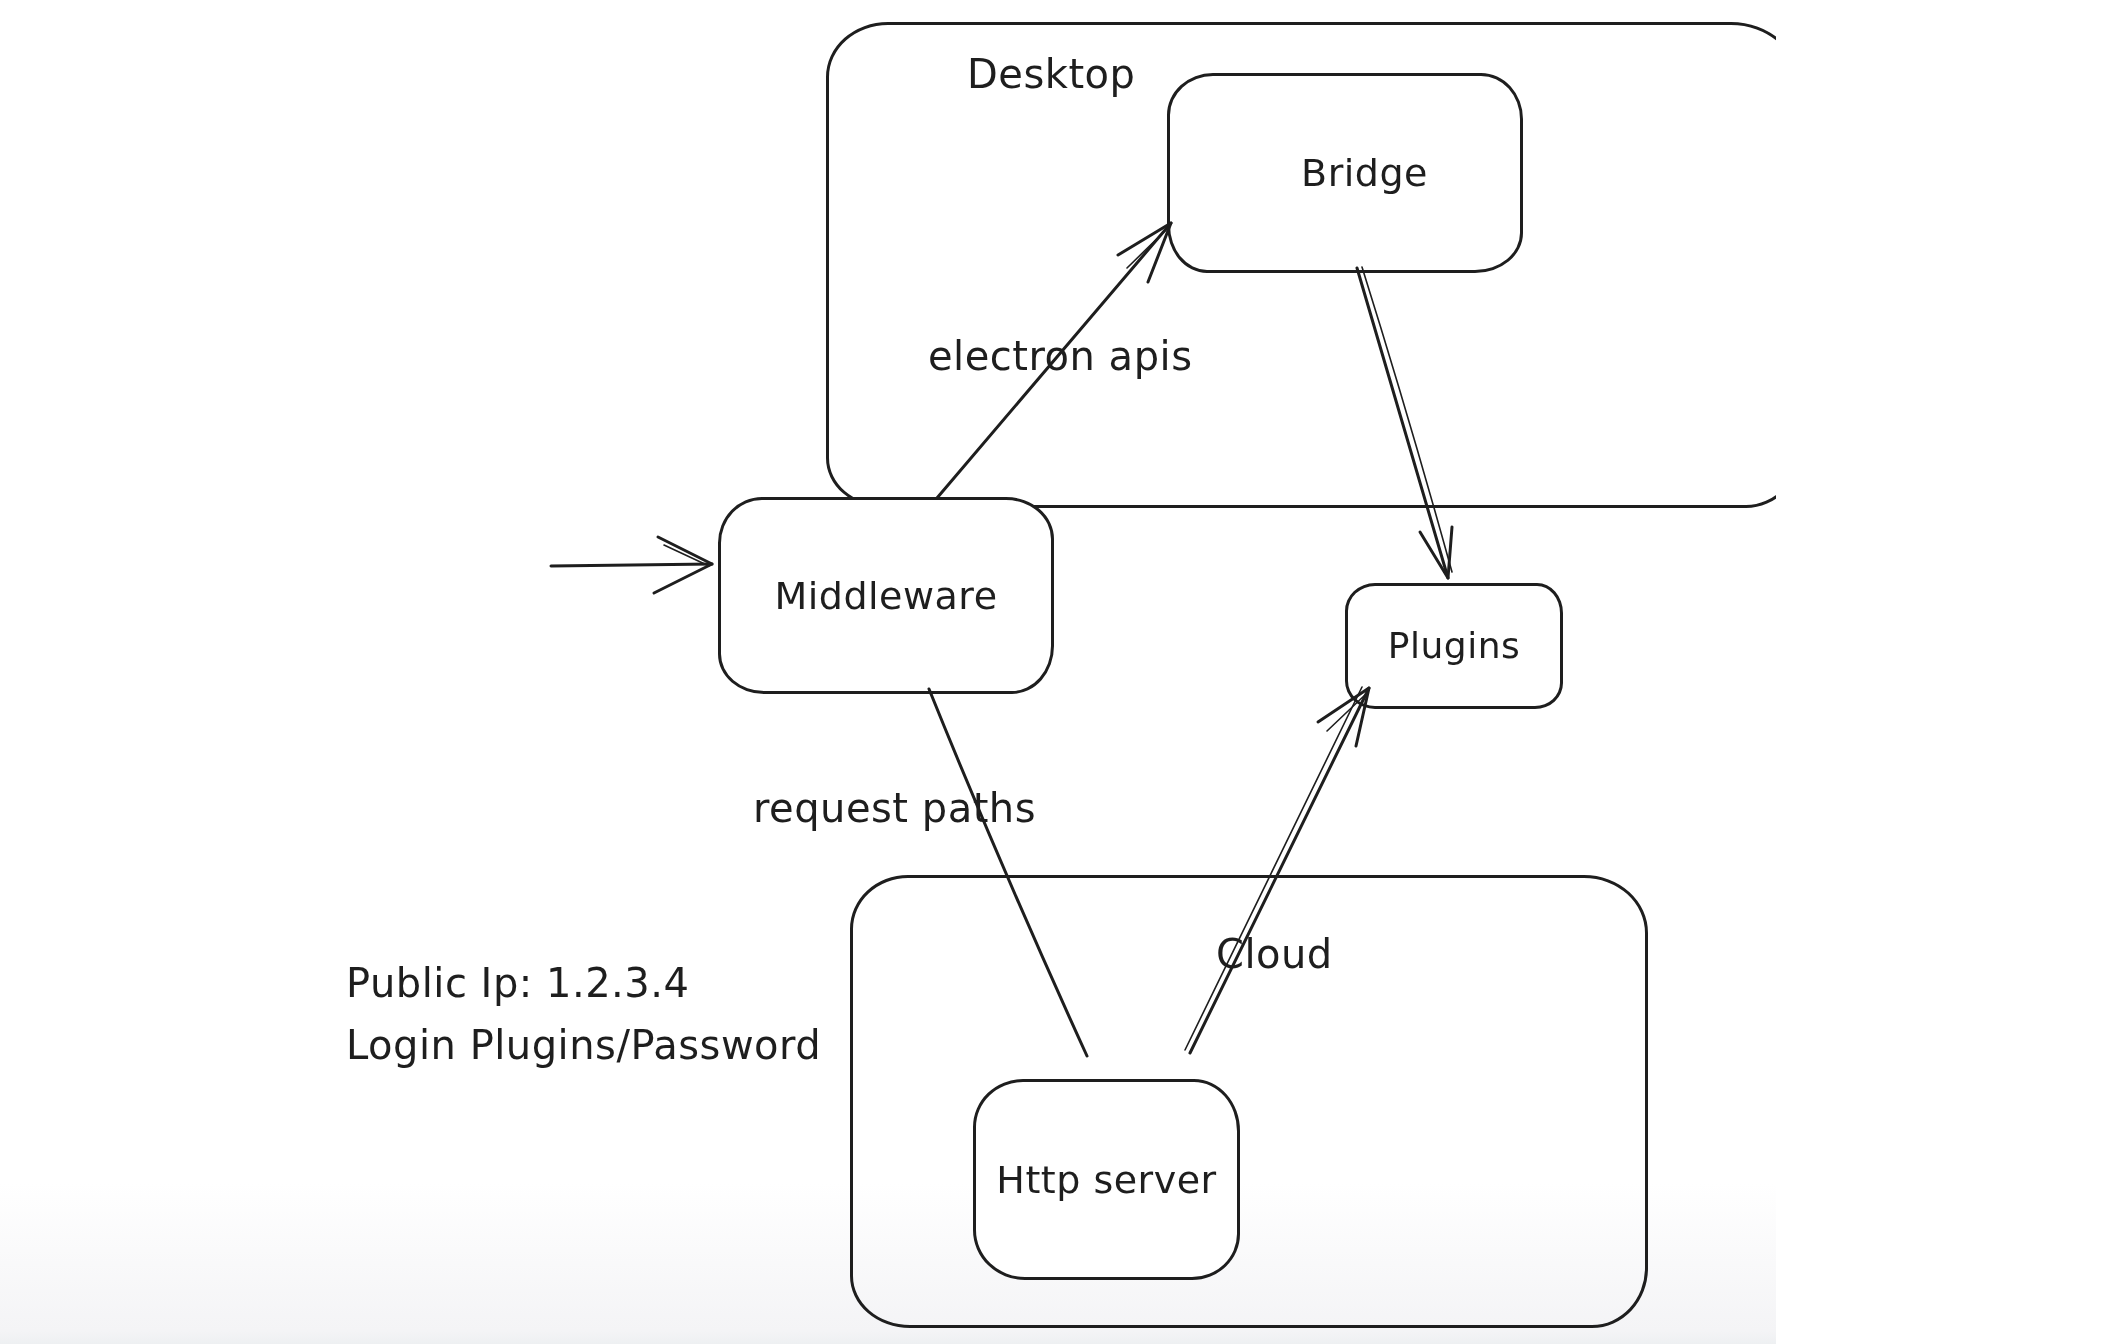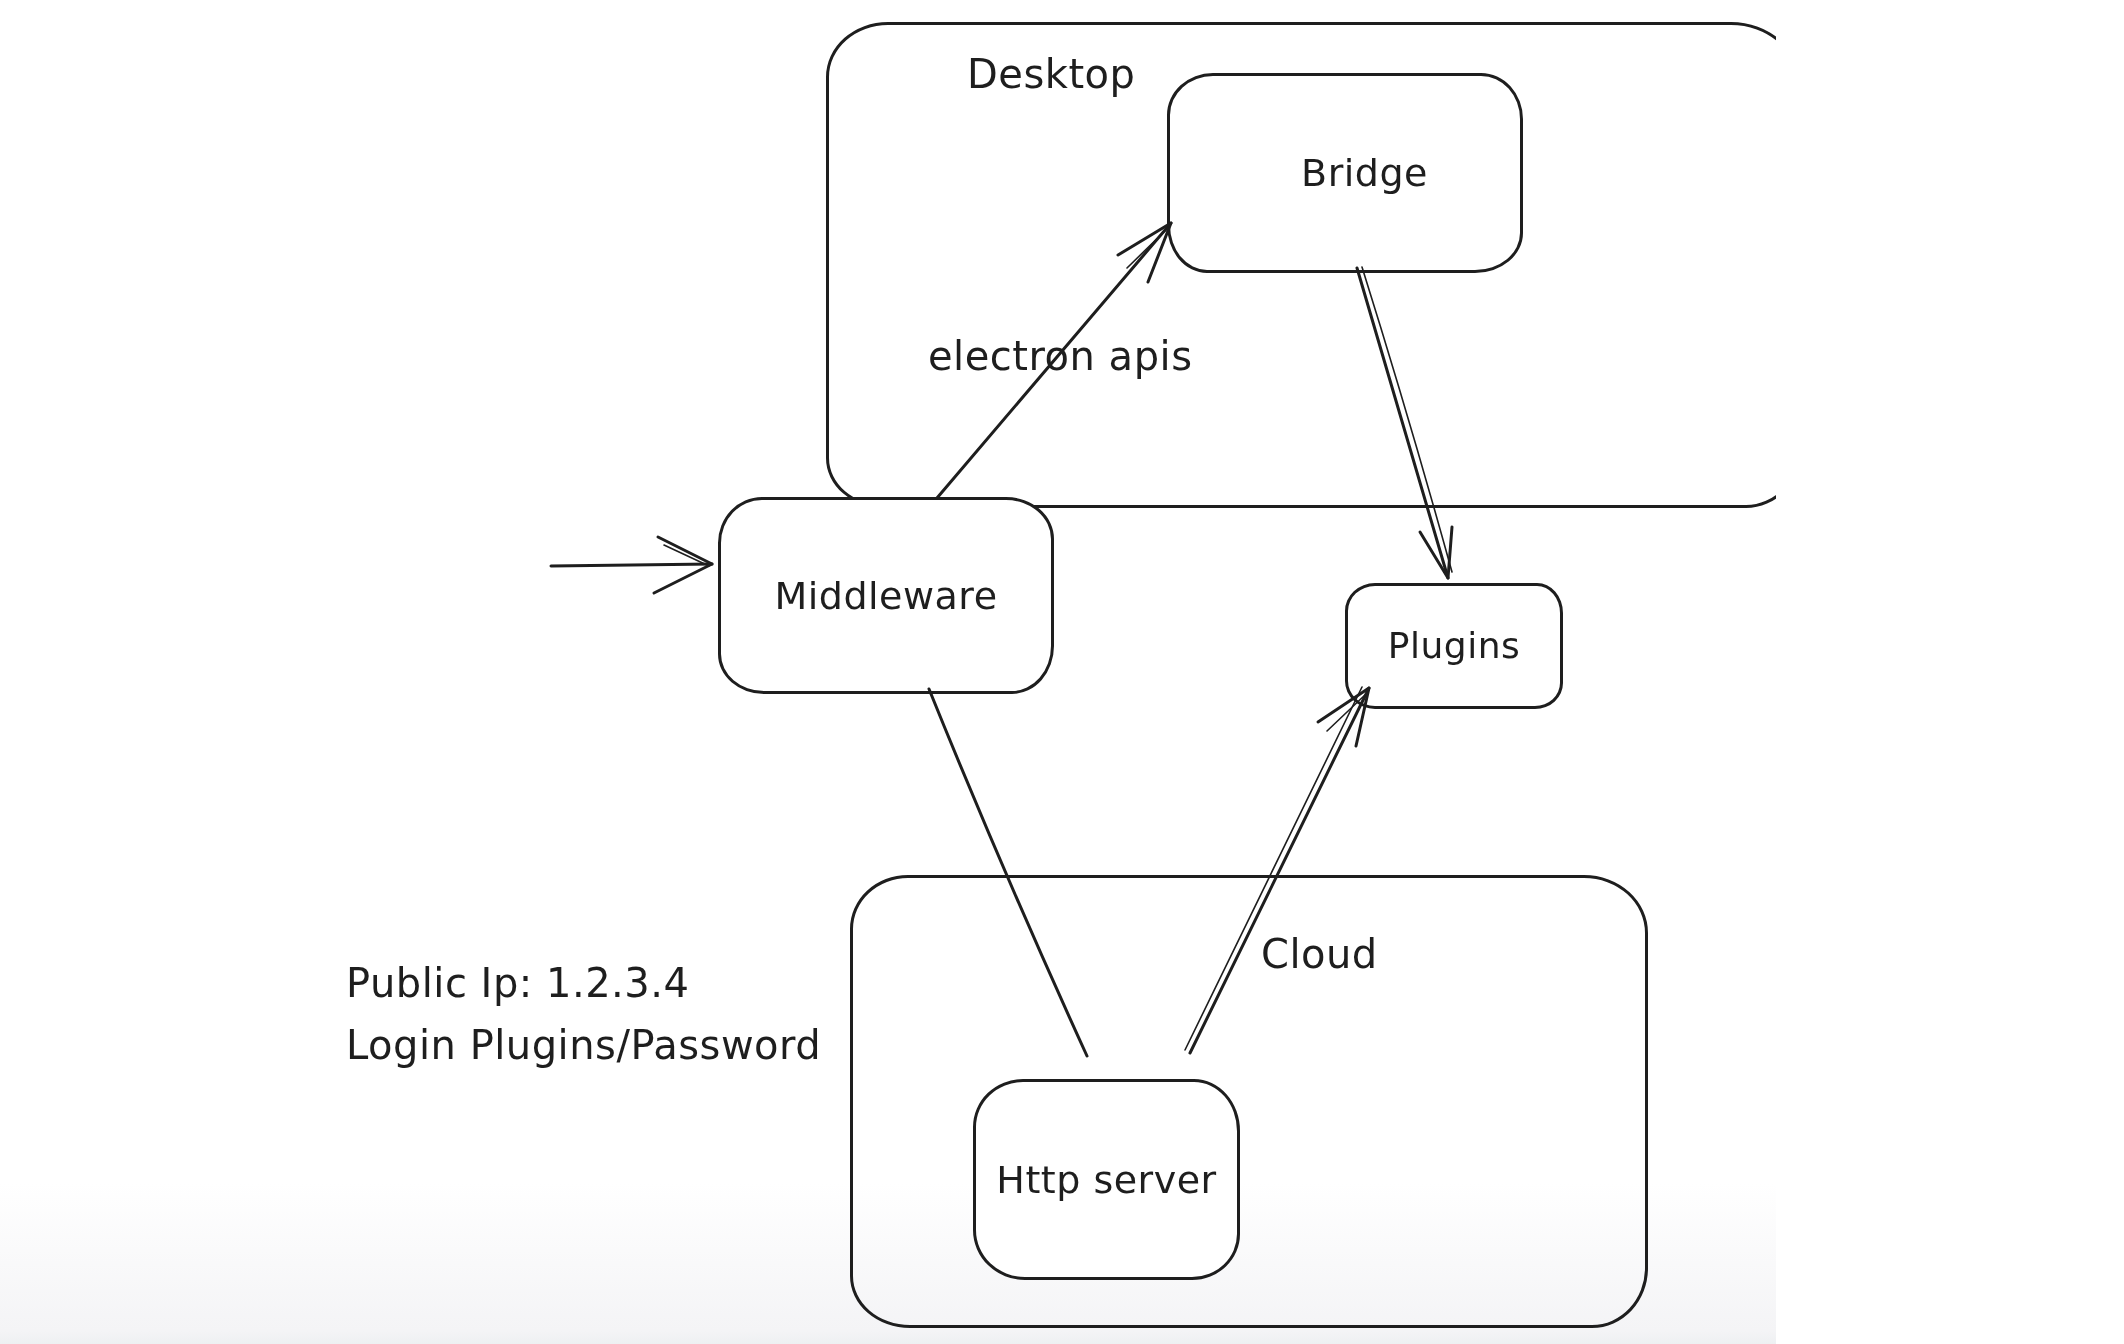--- a/index.html
+++ b/index.html
@@ -57,21 +57,21 @@
 </style>
 </head>
 <body>
 
 <div class="canvas">
 
   <div class="container desktop"></div>
   <div class="container cloud"></div>
 
   <div class="container-label" style="left:967px;top:50px;">Desktop</div>
-  <div class="container-label" style="left:1216px;top:930px;margin-left:45px;">Cloud</div>
+  <div class="container-label" style="left:1216px;top:930px;">Cloud</div>
 
   <div class="node middleware">
     <span class="node-label">Middleware</span>
   </div>
   <div class="node bridge">
     <span class="node-label">Bridge</span>
   </div>
   <div class="node plugins">
     <span class="node-label">Plugins</span>
   </div>
@@ -105,19 +105,20 @@
 
     <g>
       <path class="stroke-main" d="M 1190 1053 L 1369 688"></path>
       <path class="stroke-thin" d="M 1185 1050 L 1362 687"></path>
       <path class="stroke-main" d="M 1318 722 L 1369 688 L 1356 746"></path>
       <path class="stroke-thin" d="M 1327 731 L 1366 694"></path>
     </g>
   </svg>
 
   <div class="edge-label" style="left:928px;top:333px;">electron apis</div>
+  <div class="edge-label" style="left:753px;top:785px;">request paths</div>
 
   <div class="annotation">
     <div>Public Ip: 1.2.3.4</div>
     <div>Login Plugins/Password</div>
   </div>
 
 </div>
 
 </body></html>

